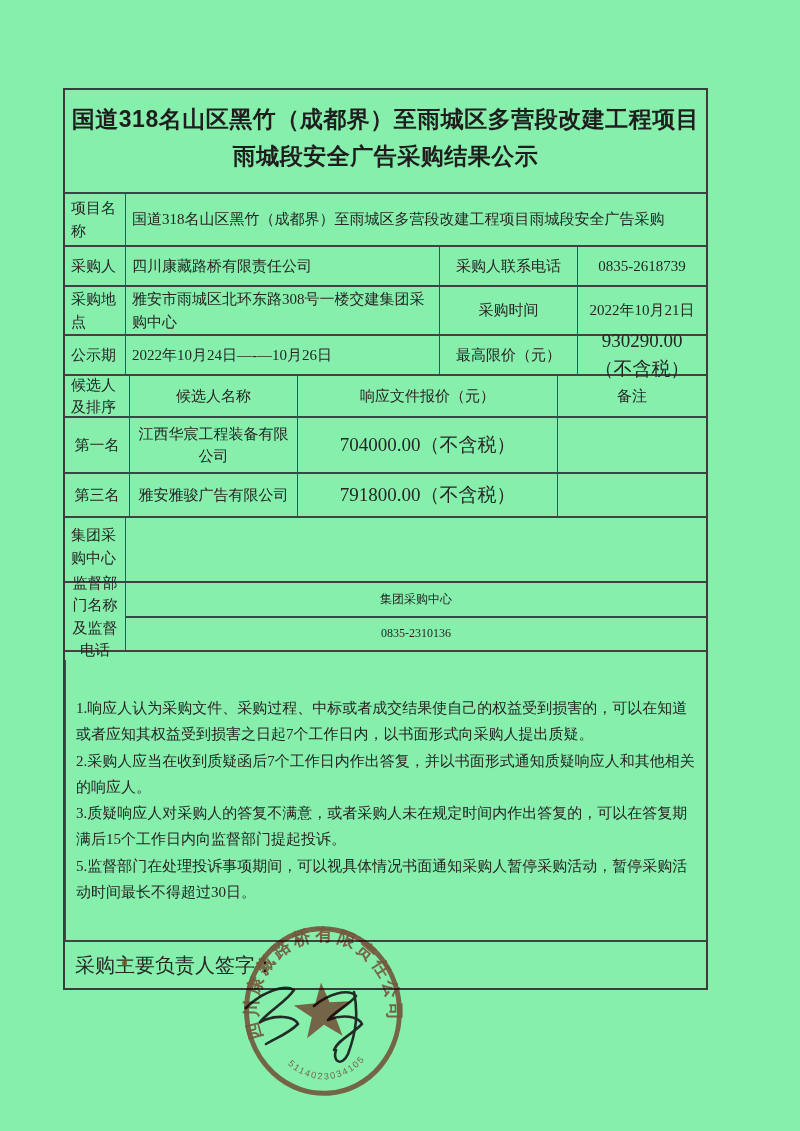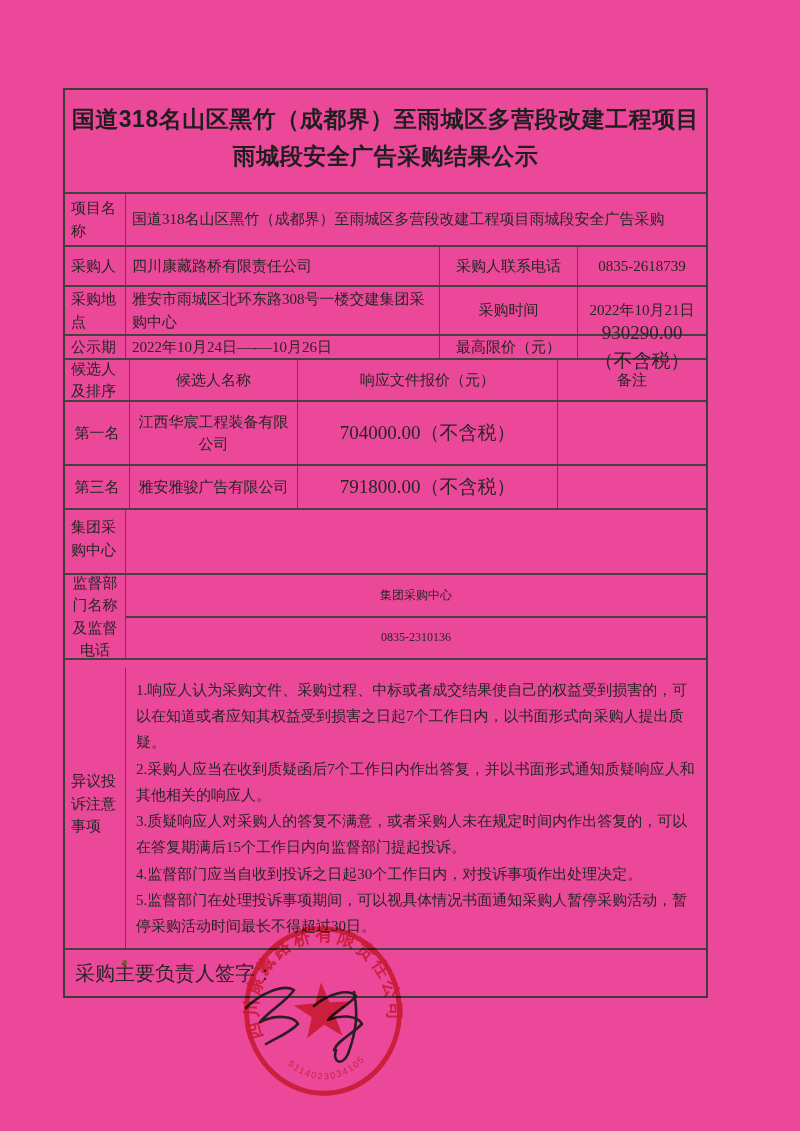--- a/index.html
+++ b/index.html
@@ -4,43 +4,43 @@
 <style>
   :root{
     --ink:#262626;
     --line-h:#424242;
     --line-v:#4c4c4c;
     --red:#d7534d;
   }
   html,body{margin:0;padding:0;background:#e9e9e7;}
   .page{
     position:relative;width:800px;height:1131px;margin:0 auto;
-    background:#ec4899;overflow:hidden;
+    background:#86efac;overflow:hidden;
     font-family:"Liberation Serif","DejaVu Serif",serif;
     color:var(--ink);
   }
   .doc-table{
     position:absolute;left:63px;top:88px;width:645px;
     border:2px solid #3c3c3c;box-sizing:border-box;
   }
   .row{display:flex;border-top:2px solid var(--line-h);box-sizing:border-box;}
   .row:first-child{border-top:none;}
   .cell{
     box-sizing:border-box;border-left:1.5px solid var(--line-v);
     display:flex;align-items:center;padding:3px 6px;
     font-size:15px;line-height:1.5;
   }
   .cell:first-child{border-left:none;}
   .lab{justify-content:flex-start;text-align:left;}
   .ctr{justify-content:center;text-align:center;}
   
   .h-title{height:102px}.h-project{height:53px}.h-purchaser{height:40px}
-  .h-location{height:49px}.h-publicity{height:24px}.h-chead{height:42px}
-  .h-c1{height:64px}.h-c2{height:46px}.h-c3{height:44px}
-  .h-other{height:65px}.h-sup{height:85px}.h-obj{height:290px}.h-sig{height:48px}
+  .h-location{height:49px}.h-publicity{height:40px}.h-chead{height:42px}
+  .h-c1{height:56px}.h-c2{height:46px}.h-c3{height:44px}
+  .h-other{height:65px}.h-sup{height:69px}.h-obj{height:290px}.h-sig{height:48px}
   
   .w-lab{width:60px}.w-v1{width:314px}.w-l2{width:138px}.w-v2{flex:1}
   
   .k-rank{width:64px}.k-name{width:168px}.k-price{width:260px}.k-rem{flex:1}
   .title-cell{
     width:100%;display:block;text-align:center;padding:11px 2px 0 2px;
     font-family:"Liberation Sans","DejaVu Sans",sans-serif;
     font-weight:bold;font-size:23px;line-height:37px;letter-spacing:.5px;color:#1e1e1e;
   }
   .small-num{font-size:19px;}
@@ -135,26 +135,24 @@
 
     <div class="row h-sup">
       <div class="cell ctr w-lab">监督部门名称及监督电话</div>
       <div class="supcol">
         <div class="sup-cell">集团采购中心</div>
         <div class="sup-cell">0835-2310136</div>
       </div>
     </div>
 
     <div class="row h-obj">
-      <div class="cell lab w-lab">异议投诉注意事项</div>
       <div class="obj-body">
         <div>1.响应人认为采购文件、采购过程、中标或者成交结果使自己的权益受到损害的，可以在知道或者应知其权益受到损害之日起7个工作日内，以书面形式向采购人提出质疑。</div>
         <div>2.采购人应当在收到质疑函后7个工作日内作出答复，并以书面形式通知质疑响应人和其他相关的响应人。</div>
         <div>3.质疑响应人对采购人的答复不满意，或者采购人未在规定时间内作出答复的，可以在答复期满后15个工作日内向监督部门提起投诉。</div>
-        <div>4.监督部门应当自收到投诉之日起30个工作日内，对投诉事项作出处理决定。</div>
         <div>5.监督部门在处理投诉事项期间，可以视具体情况书面通知采购人暂停采购活动，暂停采购活动时间最长不得超过30日。</div>
       </div>
     </div>
 
     <div class="row h-sig">
       <div class="cell lab sig-cell">采购主要负责人签字：</div>
     </div>
 
   </div>
 

